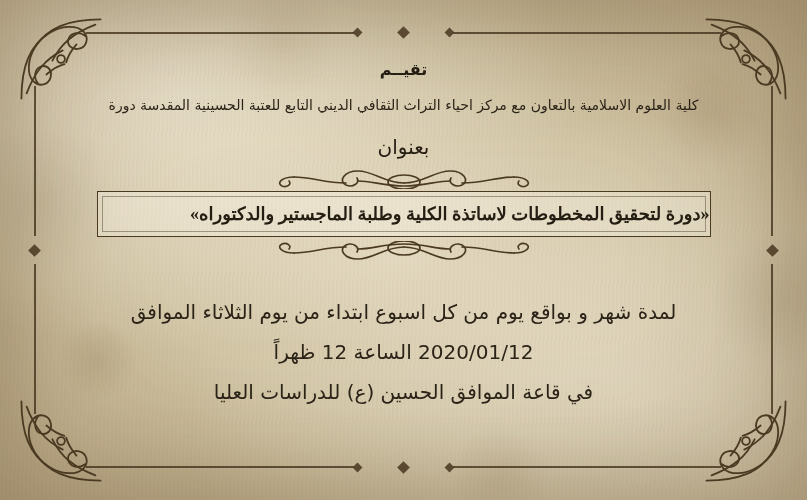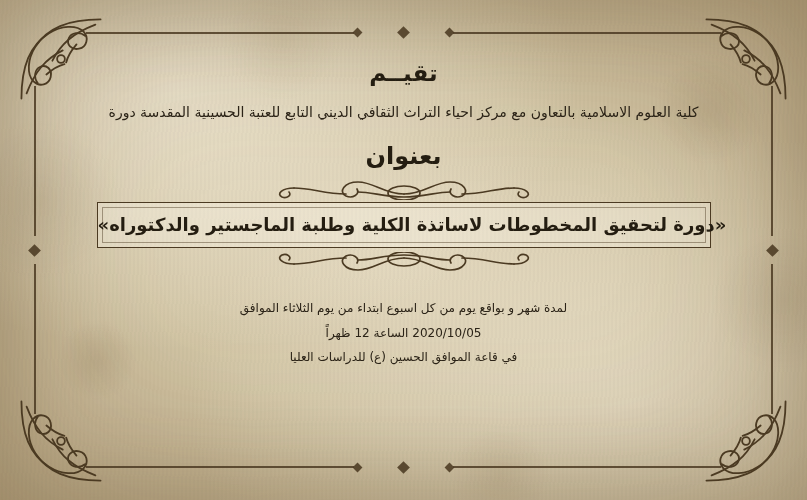--- a/index.html
+++ b/index.html
@@ -114,35 +114,35 @@
     right: 60px;
     top: 52px;
     bottom: 52px;
     text-align: center;
     color: #2c2417;
   }
 
   .line-title {
     font-family: "DejaVu Sans", sans-serif;
     font-weight: bold;
-    font-size: 23px;
+    font-size: 16px;
     letter-spacing: 1px;
     margin: 8px 0 14px;
     color: #241d11;
   }
   .line-body {
     font-size: 14px;
     line-height: 1.85;
     color: #2b2317;
     margin: 0 auto;
     max-width: 600px;
   }
   .line-sub {
-    font-weight: bold;
-    font-size: 24px;
+    font-weight: normal;
+    font-size: 20px;
     margin: 16px 0 4px;
     color: #241d11;
     text-align: center;
   }
 
   
   .ornament {
     height: 26px;
     margin: 4px auto 2px;
     color: #4b3a22;
@@ -153,21 +153,22 @@
 
   .title-box {
     position: relative;
     margin: 2px auto 0;
     width: 612px;
     height: 44px;
     border: 1.6px solid #4b3a22;
     background: rgba(255,252,242,0.30);
     display: flex;
     align-items: center;
-    justify-content: flex-end;
+    justify-content: flex-start;
+    font-family: Liberation Serif, serif;
   }
   .title-box::before {
     content: "";
     position: absolute;
     inset: 4px;
     border: 1px solid rgba(75,58,34,0.45);
   }
   .title-box .corner-notch {
     position: absolute;
     width: 10px; height: 10px;
@@ -182,22 +183,22 @@
   .course-title {
     position: relative;
     font-size: 18px;
     font-weight: bold;
     color: #241d11;
     letter-spacing: 0.2px;
     white-space: nowrap;
   }
 
   .details {
-    margin-top: 19px;
-    font-size: 12px;
+    margin-top: 26px;
+    font-size: 20px;
     line-height: 1.9;
     color: #2b2317;
   }
   .details div { margin: 2px 0; }
   .num { unicode-bidi: embed; }
 </style>
 </head>
 <body>
 
 <div class="poster">
@@ -308,18 +309,18 @@
         <ellipse cx="180" cy="19" rx="16" ry="7"></ellipse>
         <path d="M122 20 C100 20 88 14 70 14"></path>
         <path d="M238 20 C260 20 272 14 290 14"></path>
         <path d="M70 14 C58 14 52 20 58 23 C63 25 68 21 65 18"></path>
         <path d="M290 14 C302 14 308 20 302 23 C297 25 292 21 295 18"></path>
       </svg>
     </div>
 
     <div class="details">
       <div>لمدة شهر و بواقع يوم من كل اسبوع  ابتداء من يوم الثلاثاء الموافق</div>
-      <div class="num">2020/10/05 الساعة 12 ظهراً</div>
+      <div class="num">2020/01/12 الساعة 12 ظهراً</div>
       <div>في قاعة الموافق الحسين (ع) للدراسات العليا</div>
     </div>
 
   </div>
 </div>
 
 </body></html>

